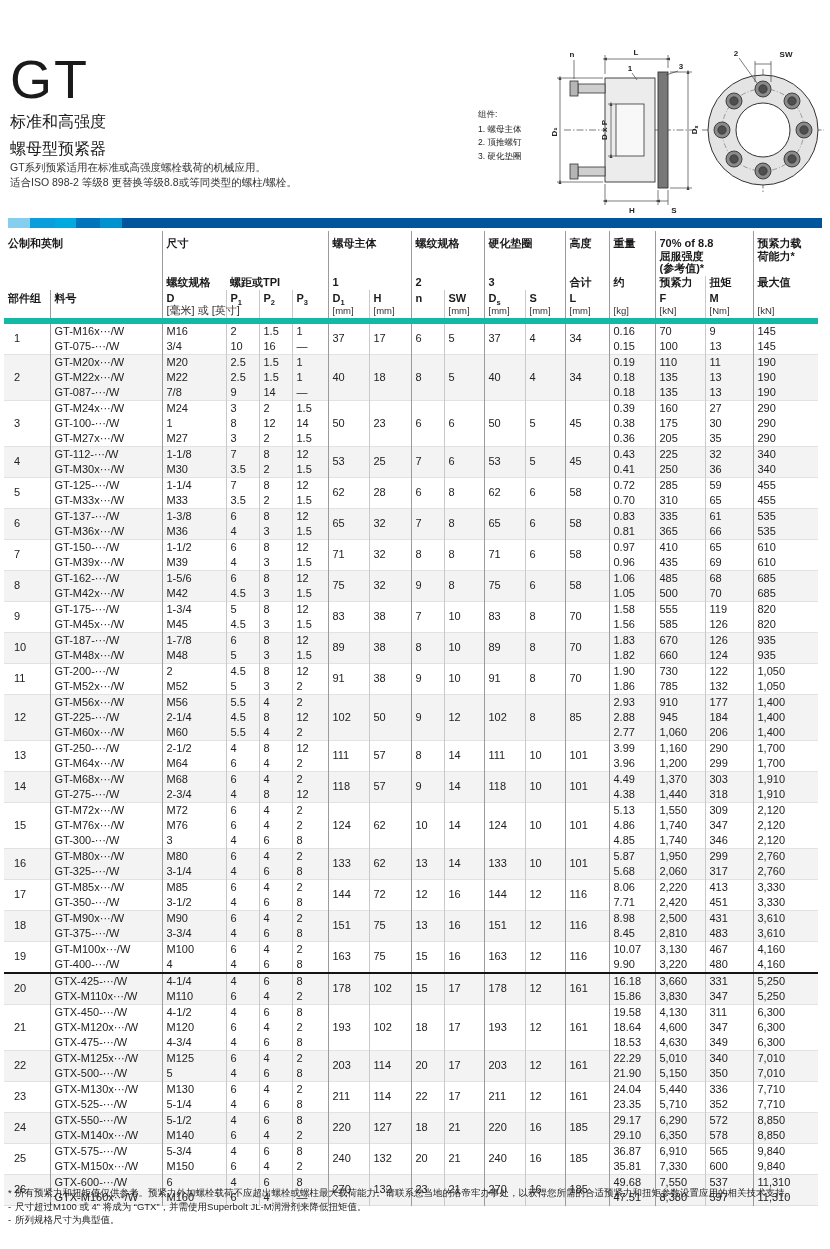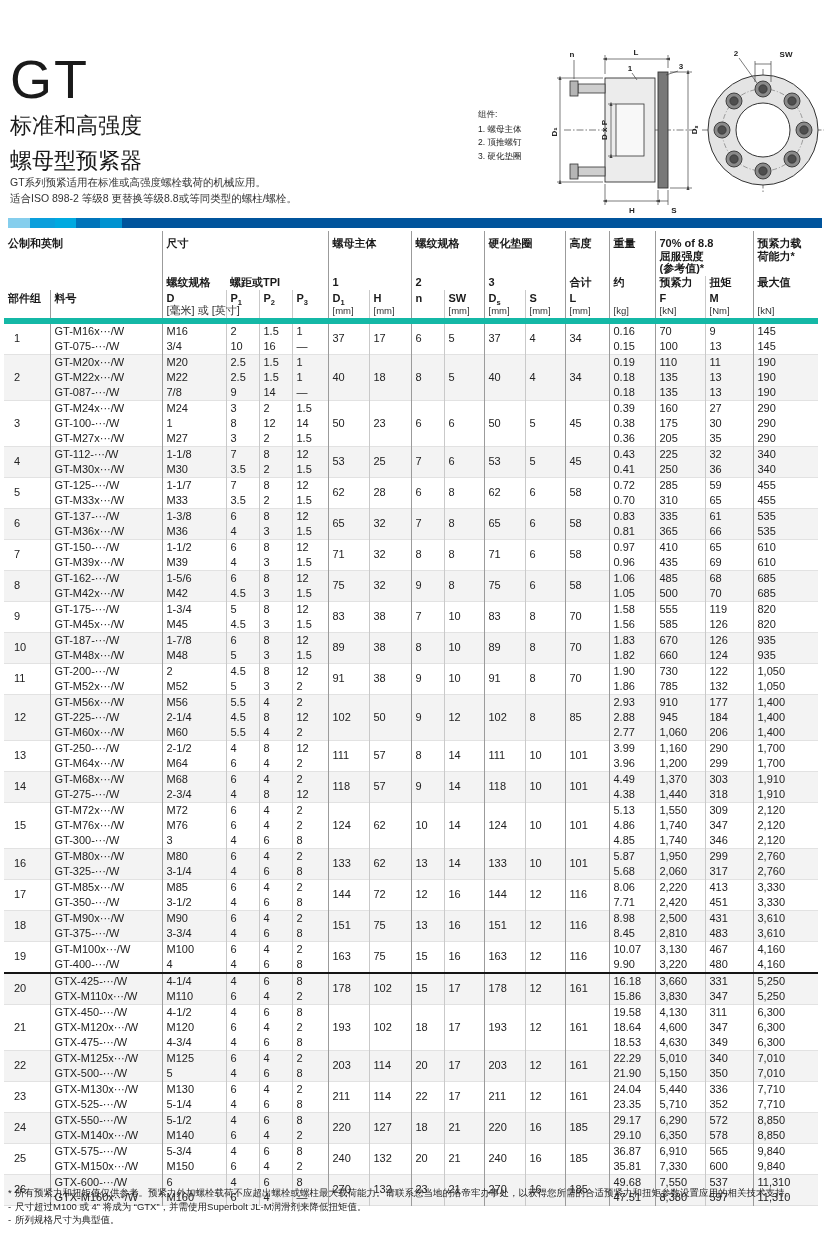--- a/index.html
+++ b/index.html
@@ -3,21 +3,21 @@
 <meta charset="utf-8">
 <style>
   * { margin:0; padding:0; box-sizing:border-box; }
   html,body { background:#fff; }
   body { width:830px; height:1249px; position:relative; overflow:hidden;
          font-family:"Liberation Sans", sans-serif; color:#1a1a1a; }
 
   
   .title-block { position:absolute; left:10px; top:52px; }
   .brand-title { font-size:54px; font-weight:300; letter-spacing:2px; line-height:1; color:#1a1a1a; }
-  .sub-title   { font-size:22px; font-weight:400; line-height:1.3; color:#1a1a1a; margin-top:6px; }
+  .sub-title   { font-size:16px; font-weight:400; line-height:1.3; color:#1a1a1a; margin-top:6px; }
   .descr       { font-size:10.5px; line-height:1.5; color:#333; }
 
   
   .drawing-wrap { position:absolute; right:4px; top:44px; width:348px; height:174px; }
   .legend { position:absolute; left:0; top:64px; font-size:8.5px; line-height:1.6; color:#222; }
   .legend-title { margin-bottom:1px; }
   .drawing-svg { position:absolute; right:0; top:0; }
   .dim-text { font-size:8px; font-weight:bold; fill:#222; }
   .dim-line { stroke:#444; stroke-width:0.7; fill:none; }
 
@@ -428,21 +428,21 @@
           <td class="bl-b">2</td>
           <td class="bl-b">1.5</td>
           <td class="bl-a">0.41</td>
           <td class="bl-a">250</td>
           <td class="bl-b">36</td>
           <td class="bl-a">340</td>
         </tr>
         <tr class="gstart">
           <td class="c-center" rowspan="2">5</td>
           <td class="bl-a">GT-125-···/W</td>
-          <td class="bl-a">1-1/7</td>
+          <td class="bl-a">1-1/4</td>
           <td class="bl-b">7</td>
           <td class="bl-b">8</td>
           <td class="bl-b">12</td>
           <td class="bl-a" rowspan="2">62</td>
           <td class="bl-b" rowspan="2">28</td>
           <td class="bl-a" rowspan="2">6</td>
           <td class="bl-b" rowspan="2">8</td>
           <td class="bl-a" rowspan="2">62</td>
           <td class="bl-b" rowspan="2">6</td>
           <td class="bl-a" rowspan="2">58</td>

